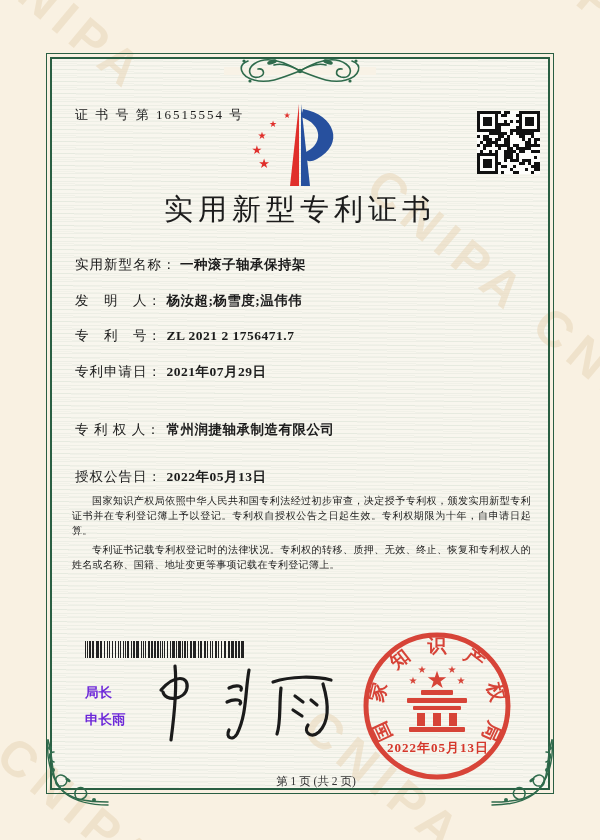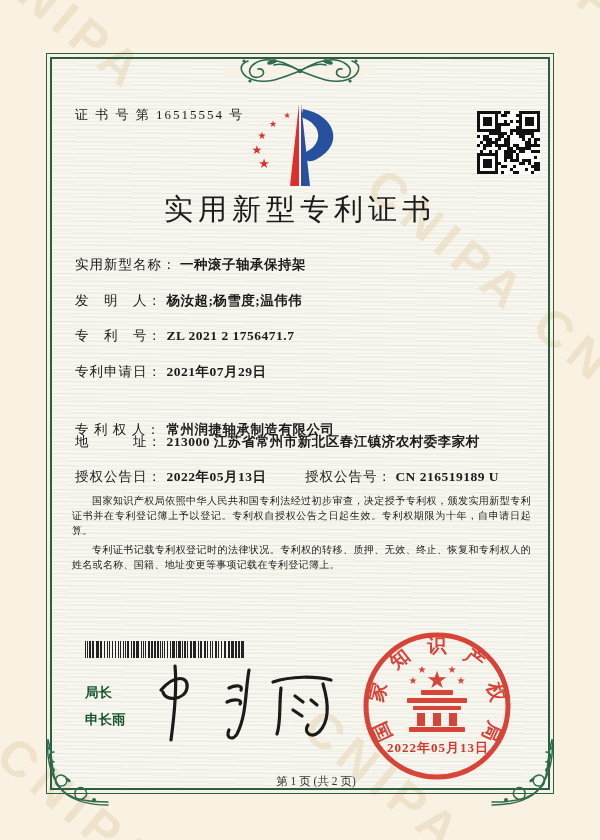--- a/index.html
+++ b/index.html
@@ -19,21 +19,21 @@
   .content{left:0;top:12px;width:600px;height:822px;z-index:4;}
   .cert-no{left:75px;top:94px;font-size:13px;letter-spacing:2px;}
   .title{left:0;top:178px;width:600px;text-align:center;font-size:29px;font-weight:normal;letter-spacing:5px;}
   .field{left:75px;width:470px;height:22px;font-size:13.5px;white-space:nowrap;}
   .flabel{display:inline-block;min-width:88px;letter-spacing:1px;}
   .fvalue{font-weight:bold;letter-spacing:.5px;}
   .grant2{position:absolute;left:230px;top:0;}
   .paras{left:72px;top:481px;width:459px;font-size:10px;line-height:1.52;text-align:justify;}
   .paras p{margin:0 0 3px 0;text-indent:2em;letter-spacing:.3px;}
   .signer{left:85px;top:667px;font-family:"Liberation Sans",sans-serif;font-weight:bold;
-          font-size:13.5px;line-height:2;color:#14532d;}
+          font-size:13.5px;line-height:2;color:#6d28d9;}
   .seal-date{left:363px;top:727px;width:150px;text-align:center;color:#d5372b;
              font-weight:bold;font-size:13px;letter-spacing:1px;}
   .page-info{left:0;top:762px;width:600px;text-align:center;font-size:11.5px;color:#333;margin-left:16px;}
   .footer-note{left:0;top:799px;width:600px;text-align:center;font-size:13.5px;letter-spacing:2px;color:#222;}
   svg{display:block;}
 </style>
 </head>
 <body>
 
 <div class="abs paper"></div>
@@ -373,31 +373,23 @@
     <span class="fvalue">ZL 2021 2 1756471.7</span>
   </div>
   <div class="abs field" style="top:351px;">
     <span class="flabel">专利申请日：</span>
     <span class="fvalue">2021年07月29日</span>
   </div>
   <div class="abs field" style="top:386px;margin-top:23px;">
     <span class="flabel">专 利 权 人：</span>
     <span class="fvalue">常州润捷轴承制造有限公司</span>
   </div>
-  <div class="abs field" style="top:421px;">
-    <span class="flabel">地　　　址：</span>
-    <span class="fvalue">213000 江苏省常州市新北区春江镇济农村委李家村</span>
-  </div>
   <div class="abs field" style="top:456px;">
     <span class="flabel">授权公告日：</span>
     <span class="fvalue">2022年05月13日</span>
-    <span class="grant2">
-      <span class="flabel" style="min-width:0;">授权公告号：</span>
-      <span class="fvalue">CN 216519189 U</span>
-    </span>
   </div>
 
   <div class="abs paras">
     <p>国家知识产权局依照中华人民共和国专利法经过初步审查，决定授予专利权，颁发实用新型专利证书并在专利登记簿上予以登记。专利权自授权公告之日起生效。专利权期限为十年，自申请日起算。</p>
     <p>专利证书记载专利权登记时的法律状况。专利权的转移、质押、无效、终止、恢复和专利权人的姓名或名称、国籍、地址变更等事项记载在专利登记簿上。</p>
   </div>
 
   <svg class="abs" style="left:85px;top:629px;" width="160" height="17" viewBox="0 0 160 17" id="barcode">
       <rect x="0" y="0" width="1" height="17" fill="#222"></rect>
       <rect x="2" y="0" width="1" height="17" fill="#222"></rect>

